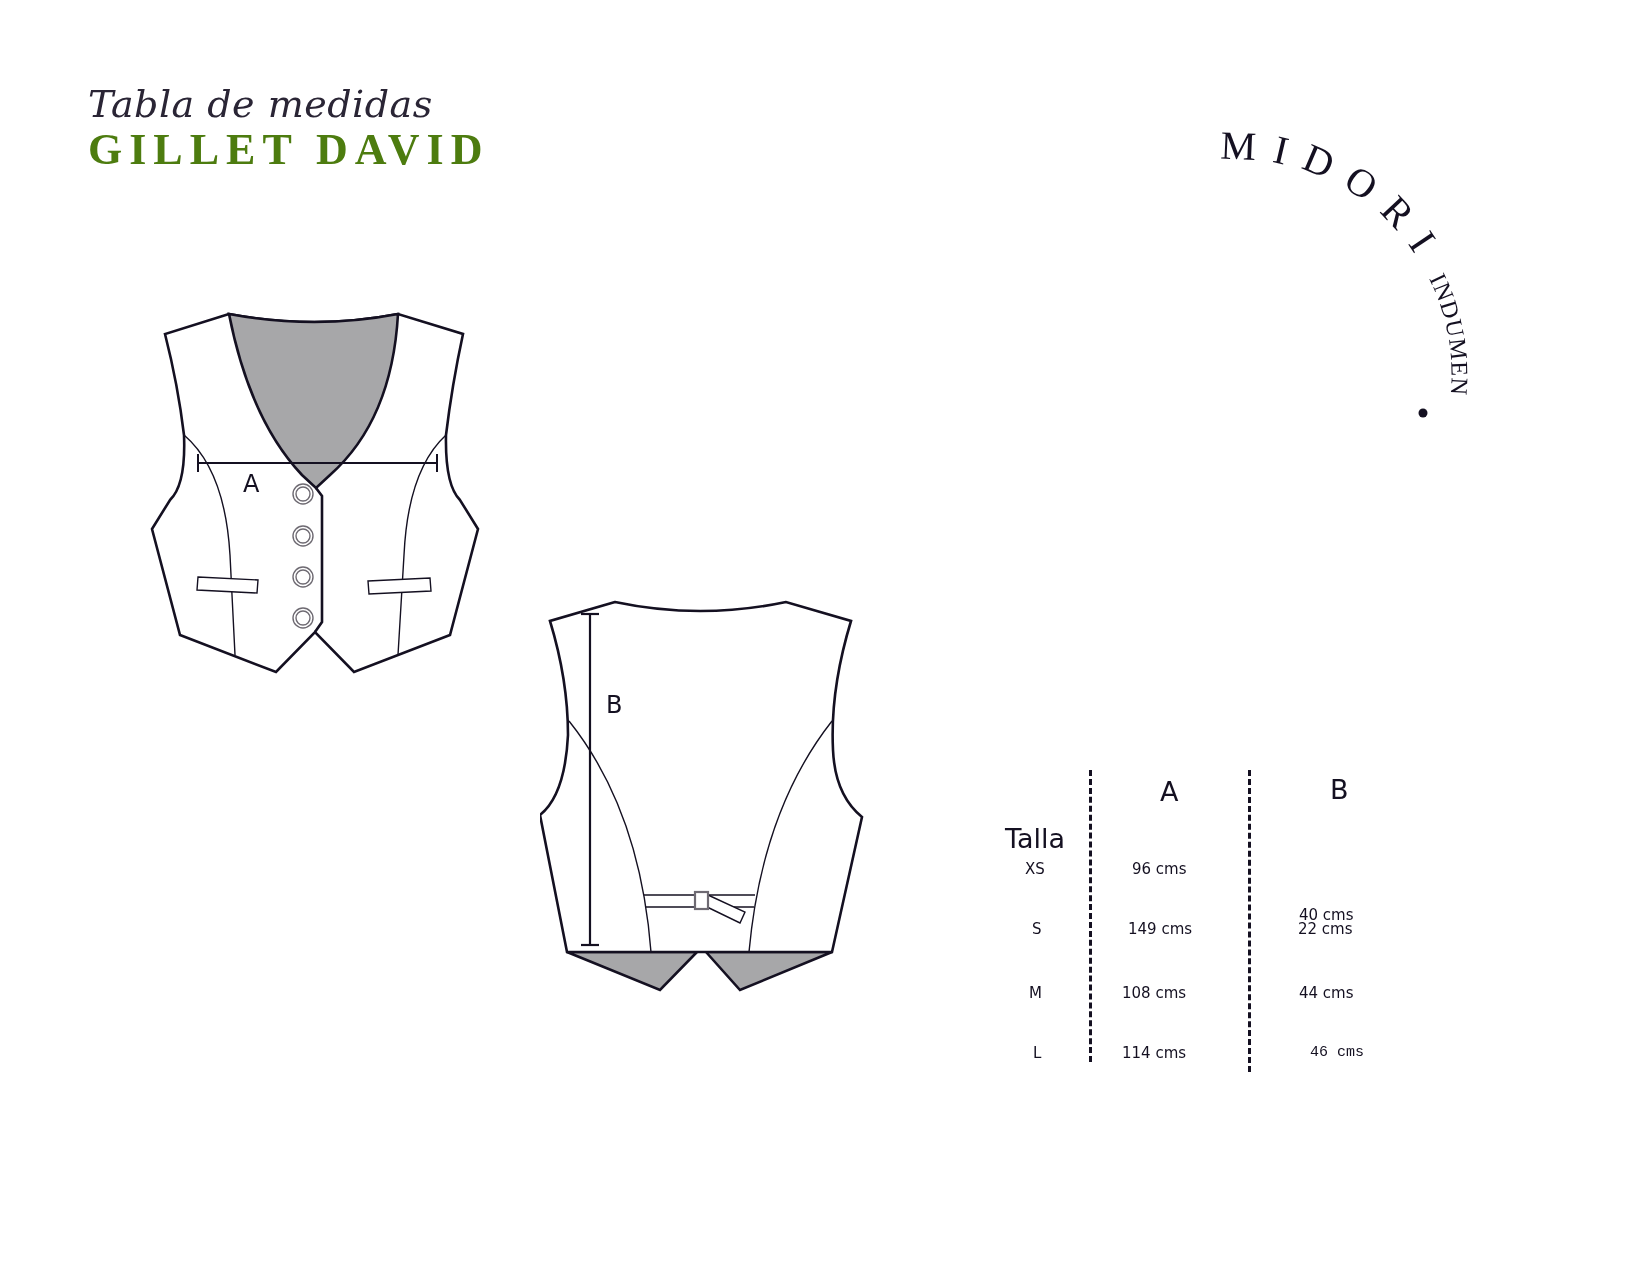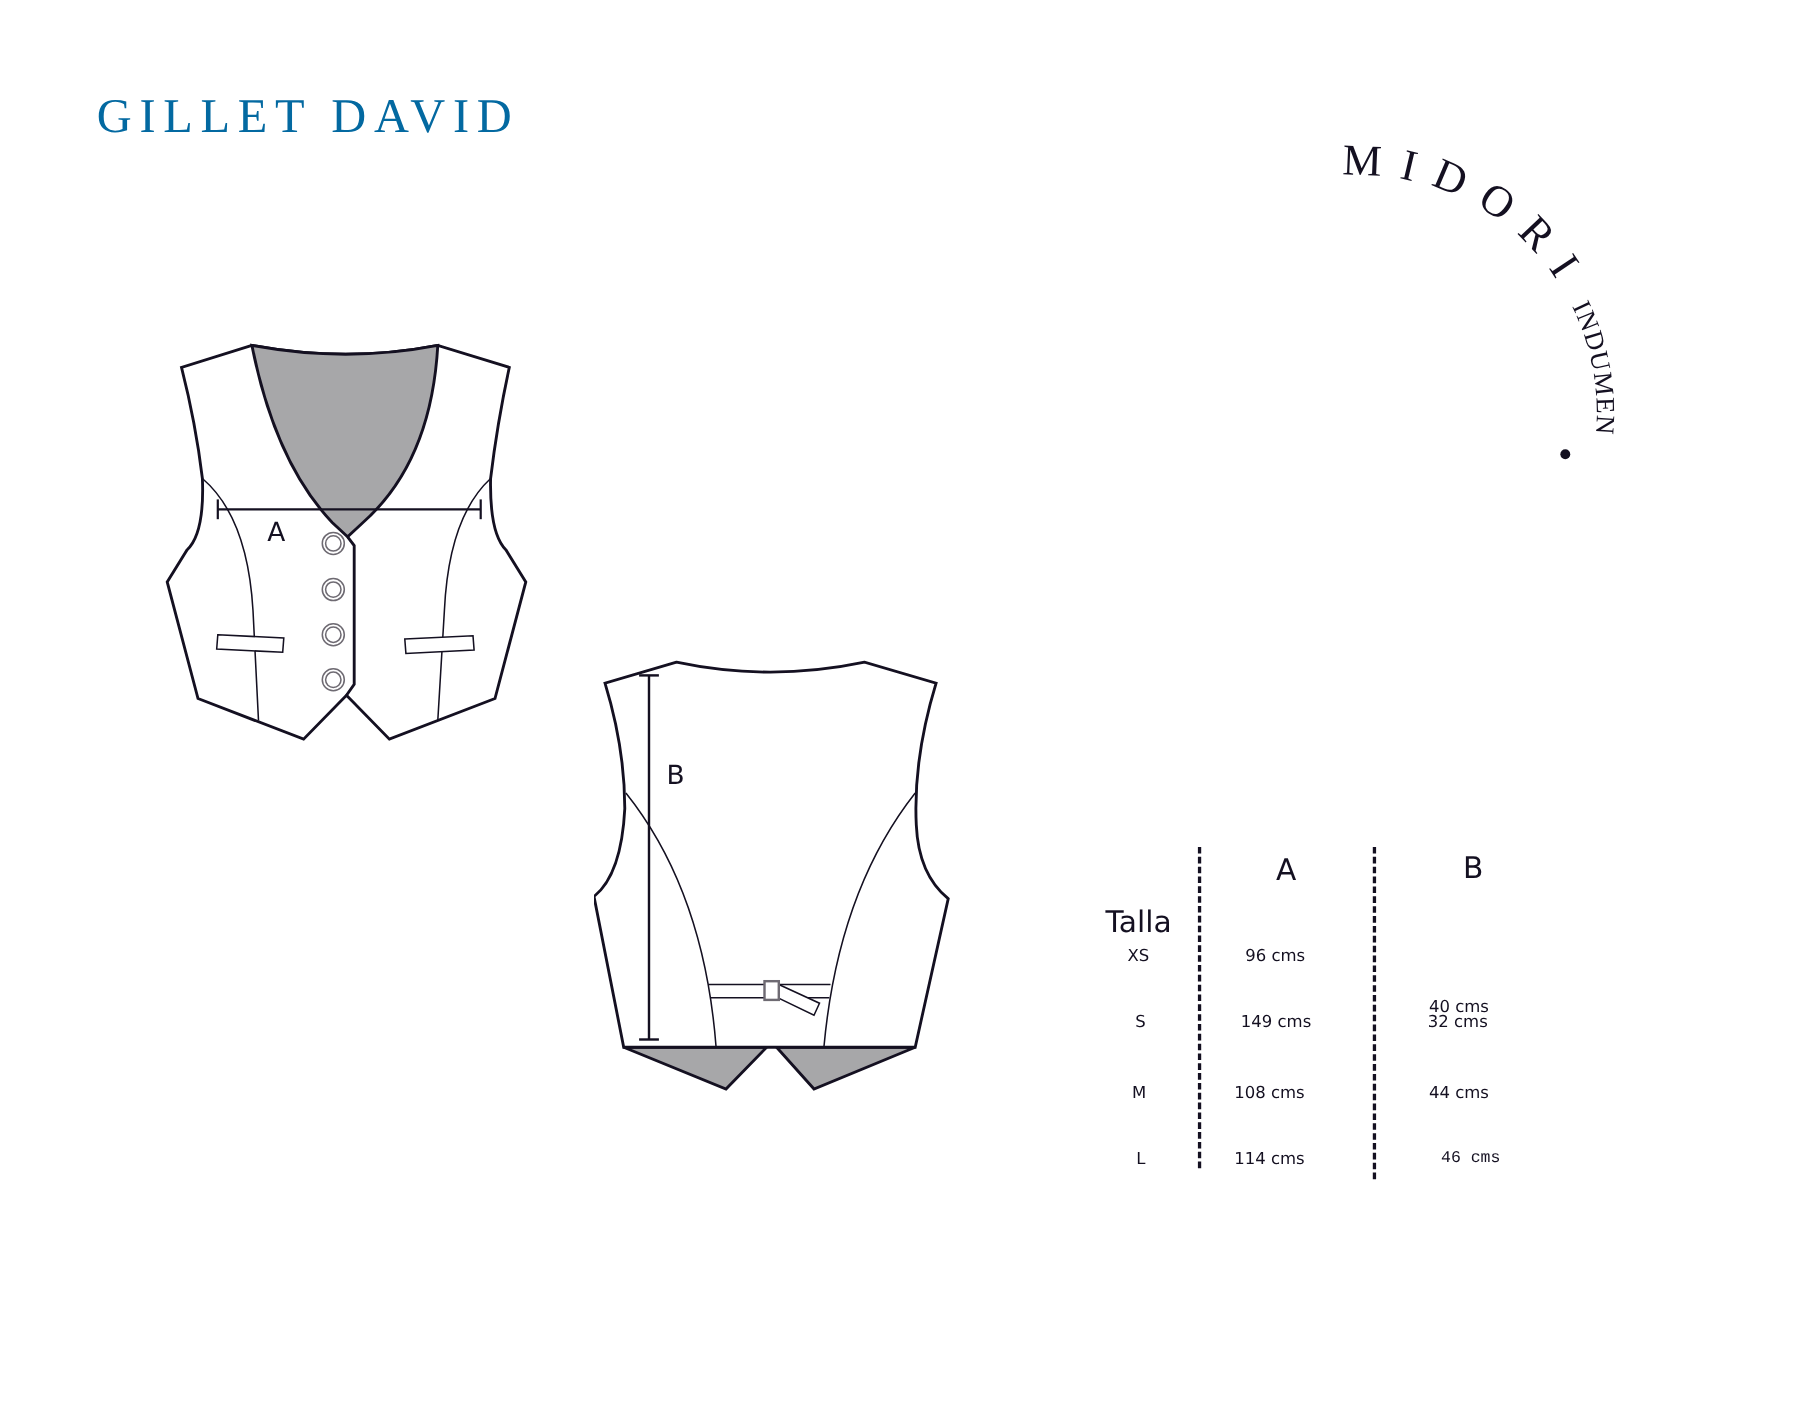--- a/index.html
+++ b/index.html
@@ -6,35 +6,36 @@
     body {
       width: 1650px; height: 1275px; background: #ffffff; position: relative; overflow: hidden;
       color: #141021;
     }
     .title-block { position: absolute; left: 88px; top: 82px; }
     .subtitle {
       font-family: "DejaVu Serif", serif; font-style: italic; font-weight: 300;
       font-size: 38px; color: #2a2535; letter-spacing: 0.5px; line-height: 44px;
     }
     .main-title {
-      font-family: "Liberation Serif", serif; font-weight: normal;
-      font-size: 44px; letter-spacing: 7px; line-height: 48px; color: #0369a1;
+      font-family: "Liberation Serif", serif; font-weight: bold;
+      font-size: 44px; letter-spacing: 7px; line-height: 48px; color: #4d7c0f;
     }
     .logo { position: absolute; left: 1220px; top: 80px; width: 380px; height: 360px; }
     .drawing { position: absolute; }
     .size-table { position: absolute; left: 990px; top: 760px; width: 420px; height: 330px;
       font-family: "DejaVu Sans", sans-serif; color: #141021; }
     .cell { position: absolute; font-size: 15px; white-space: nowrap; }
     .hdr { font-size: 27px; }
     .vdash { position: absolute; width: 0; border-left: 3px dashed #141021; }
   </style>
 </head>
 <body>
 
 <div class="title-block">
+  <div class="subtitle">Tabla de medidas</div>
   <div class="main-title">GILLET DAVID</div>
 </div>
 
 <svg class="logo" viewBox="0 0 380 360">
   <defs>
     <path id="arc" d="M 0 80 A 215 215 0 0 1 230 320" fill="none"></path>
   </defs>
   <circle cx="-7" cy="78" r="4.5" fill="#141021"></circle>
   <text font-family="Liberation Serif, serif" fill="#141021">
     <textPath href="#arc" startOffset="0">
@@ -111,21 +112,21 @@
   <div class="cell hdr" style="left:15px; top:16px;margin-top:47px;">Talla</div>
   <div class="cell hdr" style="left:170px; top:16px;">A</div>
   <div class="cell hdr" style="left:340px; top:14px;">B</div>
 
   <div class="cell" style="left:35px; top:100px;">XS</div>
   <div class="cell" style="left:142px; top:100px;">96 cms</div>
   <div class="cell" style="left:309px; top:100px;margin-top:46px;">40 cms</div>
 
   <div class="cell" style="left:42px; top:160px;">S</div>
   <div class="cell" style="left:138px; top:160px;">149 cms</div>
-  <div class="cell" style="left:308px; top:160px;">32 cms</div>
+  <div class="cell" style="left:308px; top:160px;">22 cms</div>
 
   <div class="cell" style="left:39px; top:224px;">M</div>
   <div class="cell" style="left:132px; top:224px;">108 cms</div>
   <div class="cell" style="left:309px; top:224px;">44 cms</div>
 
   <div class="cell" style="left:43px; top:284px;">L</div>
   <div class="cell" style="left:132px; top:284px;">114 cms</div>
   <div class="cell" style="left:320px; top:284px;font-family:Liberation Mono, monospace;">46 cms</div>
 </div>
 

